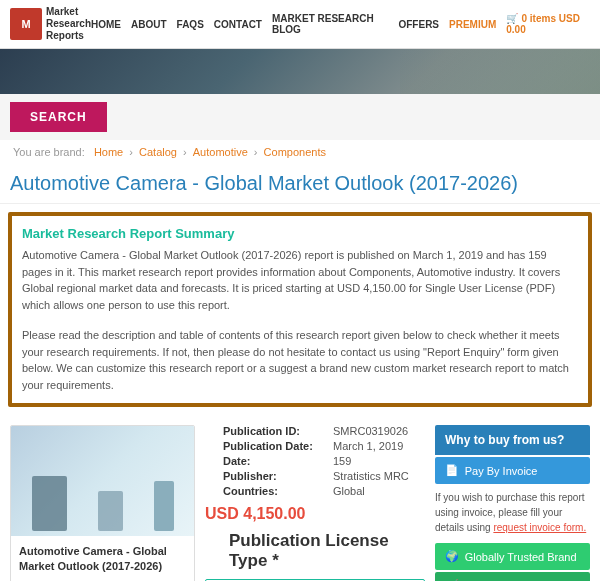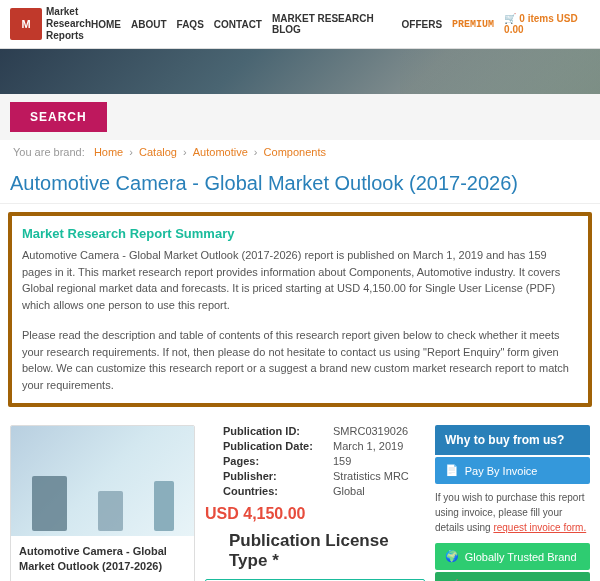--- a/index.html
+++ b/index.html
@@ -5,21 +5,21 @@
     * { box-sizing: border-box; margin: 0; padding: 0; }
     body { font-family: Arial, sans-serif; font-size: 12px; color: #333; background: #fff; width: 600px; }
 
     
     .header { background: #fff; border-bottom: 1px solid #ddd; padding: 6px 10px; display: flex; align-items: center; justify-content: space-between; }
     .logo { display: flex; align-items: center; gap: 4px; }
     .logo-box { width: 32px; height: 32px; background: #c0392b; display: flex; align-items: center; justify-content: center; color: white; font-weight: bold; font-size: 10px; border-radius: 2px; }
     .logo-text { font-size: 10px; color: #333; line-height: 1.2; font-weight: bold; }
     .nav { display: flex; gap: 10px; font-size: 10px; font-weight: bold; color: #333; align-items: center; }
     .nav span { cursor: pointer; }
-    .nav span.premium { color: #e67e22; font-family: Liberation Mono, monospace; }
+    .nav span.premium { color: #e67e22; }
     .cart-info { font-size: 10px; color: #e67e22; }
 
     
     .hero-banner { height: 45px; background: linear-gradient(135deg, #2c3e50 0%, #4a6572 40%, #7f8c8d 70%, #95a5a6 100%); position: relative; overflow: hidden; }
     .hero-banner::after { content: ''; position: absolute; top: 0; right: 0; width: 200px; height: 100%; background: linear-gradient(135deg, transparent, rgba(100,120,100,0.5)); }
 
     
     .search-bar { background: #f5f5f5; padding: 8px 10px; display: flex; gap: 0; }
     .search-input { flex: 1; padding: 8px 12px; border: 1px solid #ddd; border-right: none; font-size: 12px; color: #999; outline: none; }
     .search-btn { background: #be185d; color: white; border: none; padding: 8px 20px; font-size: 12px; font-weight: bold; cursor: pointer; letter-spacing: 1px; }
@@ -146,21 +146,21 @@
     <div class="pub-details">
       <div class="pub-row">
         <span class="pub-key">Publication ID:</span>
         <span class="pub-val">SMRC0319026</span>
       </div>
       <div class="pub-row">
         <span class="pub-key">Publication Date:</span>
         <span class="pub-val">March 1, 2019</span>
       </div>
       <div class="pub-row">
-        <span class="pub-key">Pages:</span>
+        <span class="pub-key">Date:</span>
         <span class="pub-val">159</span>
       </div>
       <div class="pub-row">
         <span class="pub-key">Publisher:</span>
         <span class="pub-val">Stratistics MRC</span>
       </div>
       <div class="pub-row">
         <span class="pub-key">Countries:</span>
         <span class="pub-val">Global</span>
       </div>

